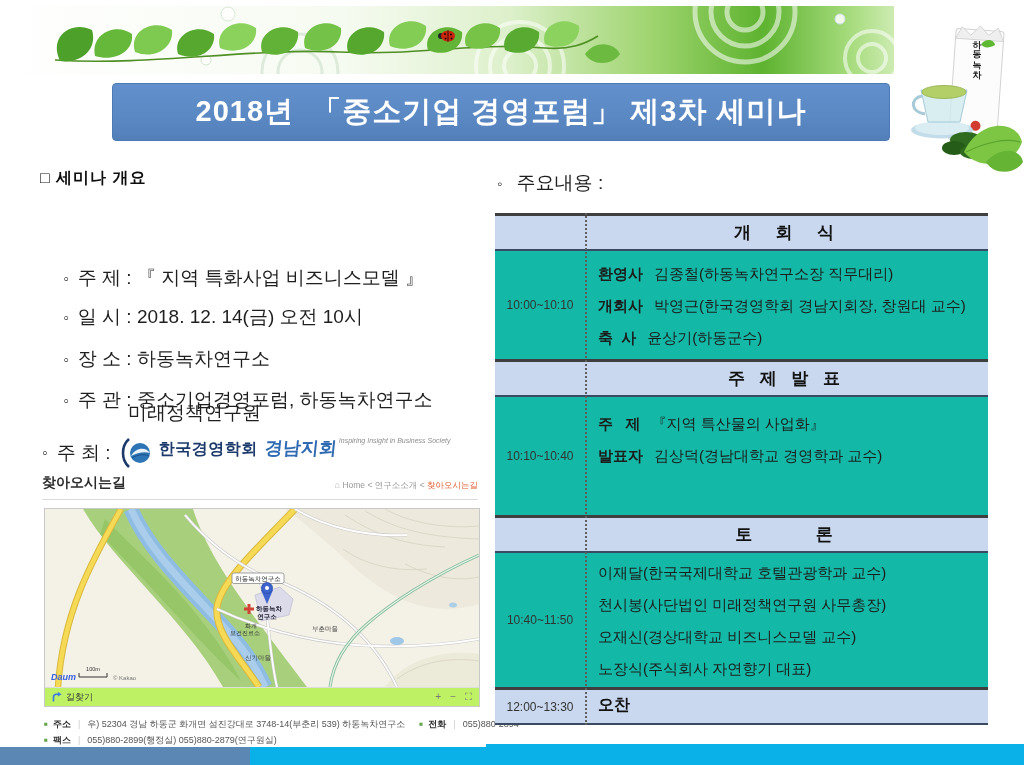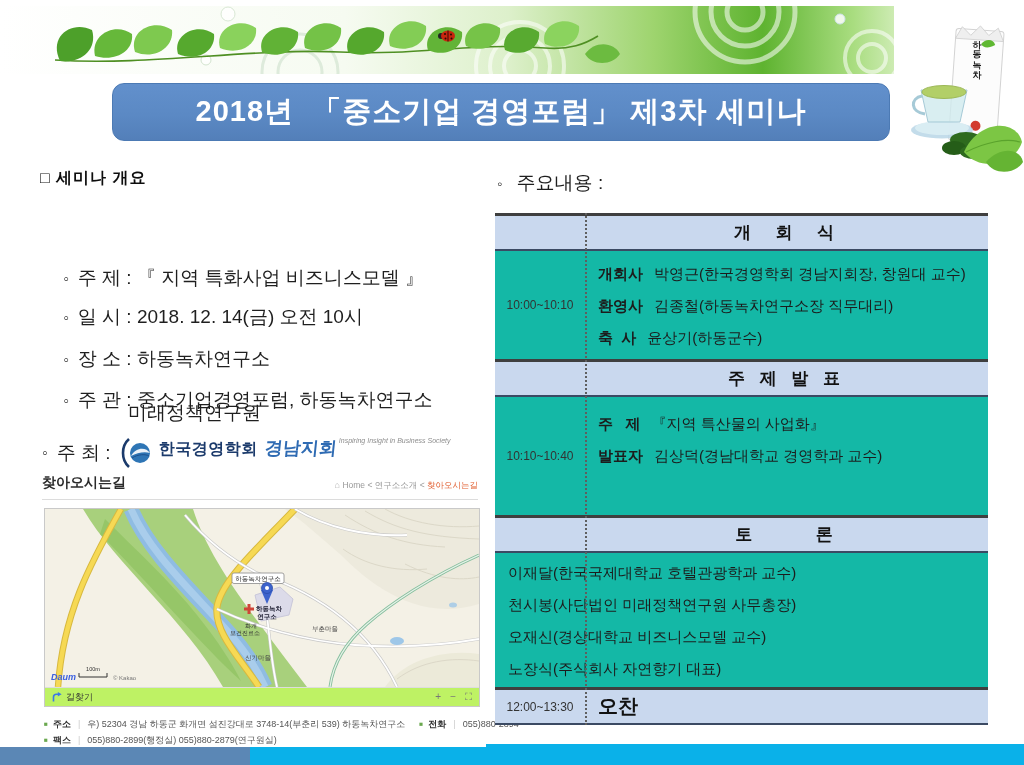--- a/index.html
+++ b/index.html
@@ -12,21 +12,21 @@
 
   
   .tea-image{position:absolute;right:0;top:0;width:130px;height:174px;background:#fff;}
   .tea-image svg{display:block;width:100%;height:100%;}
   .pkg-text{position:absolute;left:76px;top:34px;height:78px;writing-mode:vertical-rl;
             font-size:9px;font-weight:bold;color:#1c1c1c;letter-spacing:1px;}
 
   
   .title-banner{position:absolute;left:112px;top:83px;width:776px;height:56px;
       background:linear-gradient(180deg,#6290cc 0%,#5b89c4 55%,#537fb9 100%);
-      border:1px solid #4c7ab4;border-radius:12px;display:flex;align-items:center;justify-content:center;}
+      border:1px solid #4c7ab4;border-radius:4px;display:flex;align-items:center;justify-content:center;}
   .title-banner span{color:#fff;font-size:29px;font-weight:bold;letter-spacing:1px;white-space:pre;}
 
   
   .ov-heading{position:absolute;left:40px;top:168px;font-size:16px;font-weight:bold;color:#0d0d0d;letter-spacing:1px;}
   .ov-item{position:absolute;left:42px;font-size:19px;color:#1f1f1f;white-space:pre;}
   .ob{font-size:16px;color:#333;margin-right:9px;}
   .ov-sub{position:absolute;left:128px;font-size:19px;color:#1f1f1f;}
 
   .host-row{display:flex;align-items:center;}
   .org-logo{display:inline-flex;align-items:flex-start;margin-left:2px;}
@@ -72,21 +72,21 @@
   .sec-row{display:flex;}
   .time{width:90px;display:flex;align-items:center;justify-content:center;font-size:12px;color:#333;letter-spacing:0;}
   .rcontent{flex:1;padding-left:13px;}
   .r1{height:108px;} .r1 .rcontent{padding-top:7px;}
   .r2{height:118px;} .r2 .rcontent{padding-top:11px;}
   .r3{height:134px;} .r3 .rcontent{padding-top:4px;}
   .line{height:32px;line-height:32px;font-size:15px;color:#1c1c1c;white-space:pre;}
   .role{font-weight:bold;margin-right:11px;white-space:pre;}
   .moderator{text-align:right;padding-right:5px;}
   .final-row{display:flex;height:33px;background:#c9d8ee;border-top:3px solid #3f3f3f;border-bottom:2px solid #3b4a63;}
-  .final-row .lunch{flex:1;padding-left:13px;font-size:20px;font-weight:bold;line-height:33px;color:#111;}
+  .final-row .lunch{flex:1;padding-left:13px;font-size:16px;font-weight:bold;line-height:33px;color:#111;font-family:Liberation Mono, monospace;}
 
   
   .footer-steel{position:absolute;left:0;top:747px;width:250px;height:18px;background:#5b87b5;}
   .footer-cyan{position:absolute;left:250px;top:747px;width:774px;height:18px;background:#0ab1e9;}
   .footer-cyan-step{position:absolute;left:486px;top:744px;width:538px;height:3px;background:#0ab1e9;}
 </style>
 </head>
 <body>
 
 <div class="page">
@@ -332,41 +332,42 @@
 
   <div class="prog-table">
     <div class="dotline"></div>
 
     <div class="sec-header">
       <div class="sec-title">개  회  식</div>
     </div>
     <div class="sec-row r1">
       <div class="time">10:00~10:10</div>
       <div class="rcontent">
+        <div class="line"><span class="role">환영사</span><span>김종철(하동녹차연구소장 직무대리)</span></div>
         <div class="line"><span class="role">개회사</span><span>박영근(한국경영학회 경남지회장, 창원대 교수)</span></div>
-        <div class="line"><span class="role">환영사</span><span>김종철(하동녹차연구소장 직무대리)</span></div>
         <div class="line"><span class="role">축  사</span><span>윤상기(하동군수)</span></div>
       </div>
     </div>
 
     <div class="sec-header">
       <div class="sec-title">주 제 발 표</div>
     </div>
     <div class="sec-row r2">
       <div class="time">10:10~10:40</div>
       <div class="rcontent">
         <div class="line"><span class="role">주   제</span><span>『지역 특산물의 사업화』</span></div>
         <div class="line"><span class="role">발표자</span><span>김상덕(경남대학교 경영학과 교수)</span></div>
       </div>
     </div>
 
     <div class="sec-header">
       <div class="sec-title">토      론</div>
     </div>
     <div class="sec-row r3">
+      <div class="time">10:40~11:50</div>
       <div class="rcontent">
         <div class="line">이재달(한국국제대학교 호텔관광학과 교수)</div>
         <div class="line">천시봉(사단법인 미래정책연구원 사무총장)</div>
         <div class="line">오재신(경상대학교 비즈니스모델 교수)</div>
         <div class="line">노장식(주식회사 자연향기 대표)</div>
       </div>
     </div>
 
     <div class="final-row">
       <div class="time">12:00~13:30</div>

